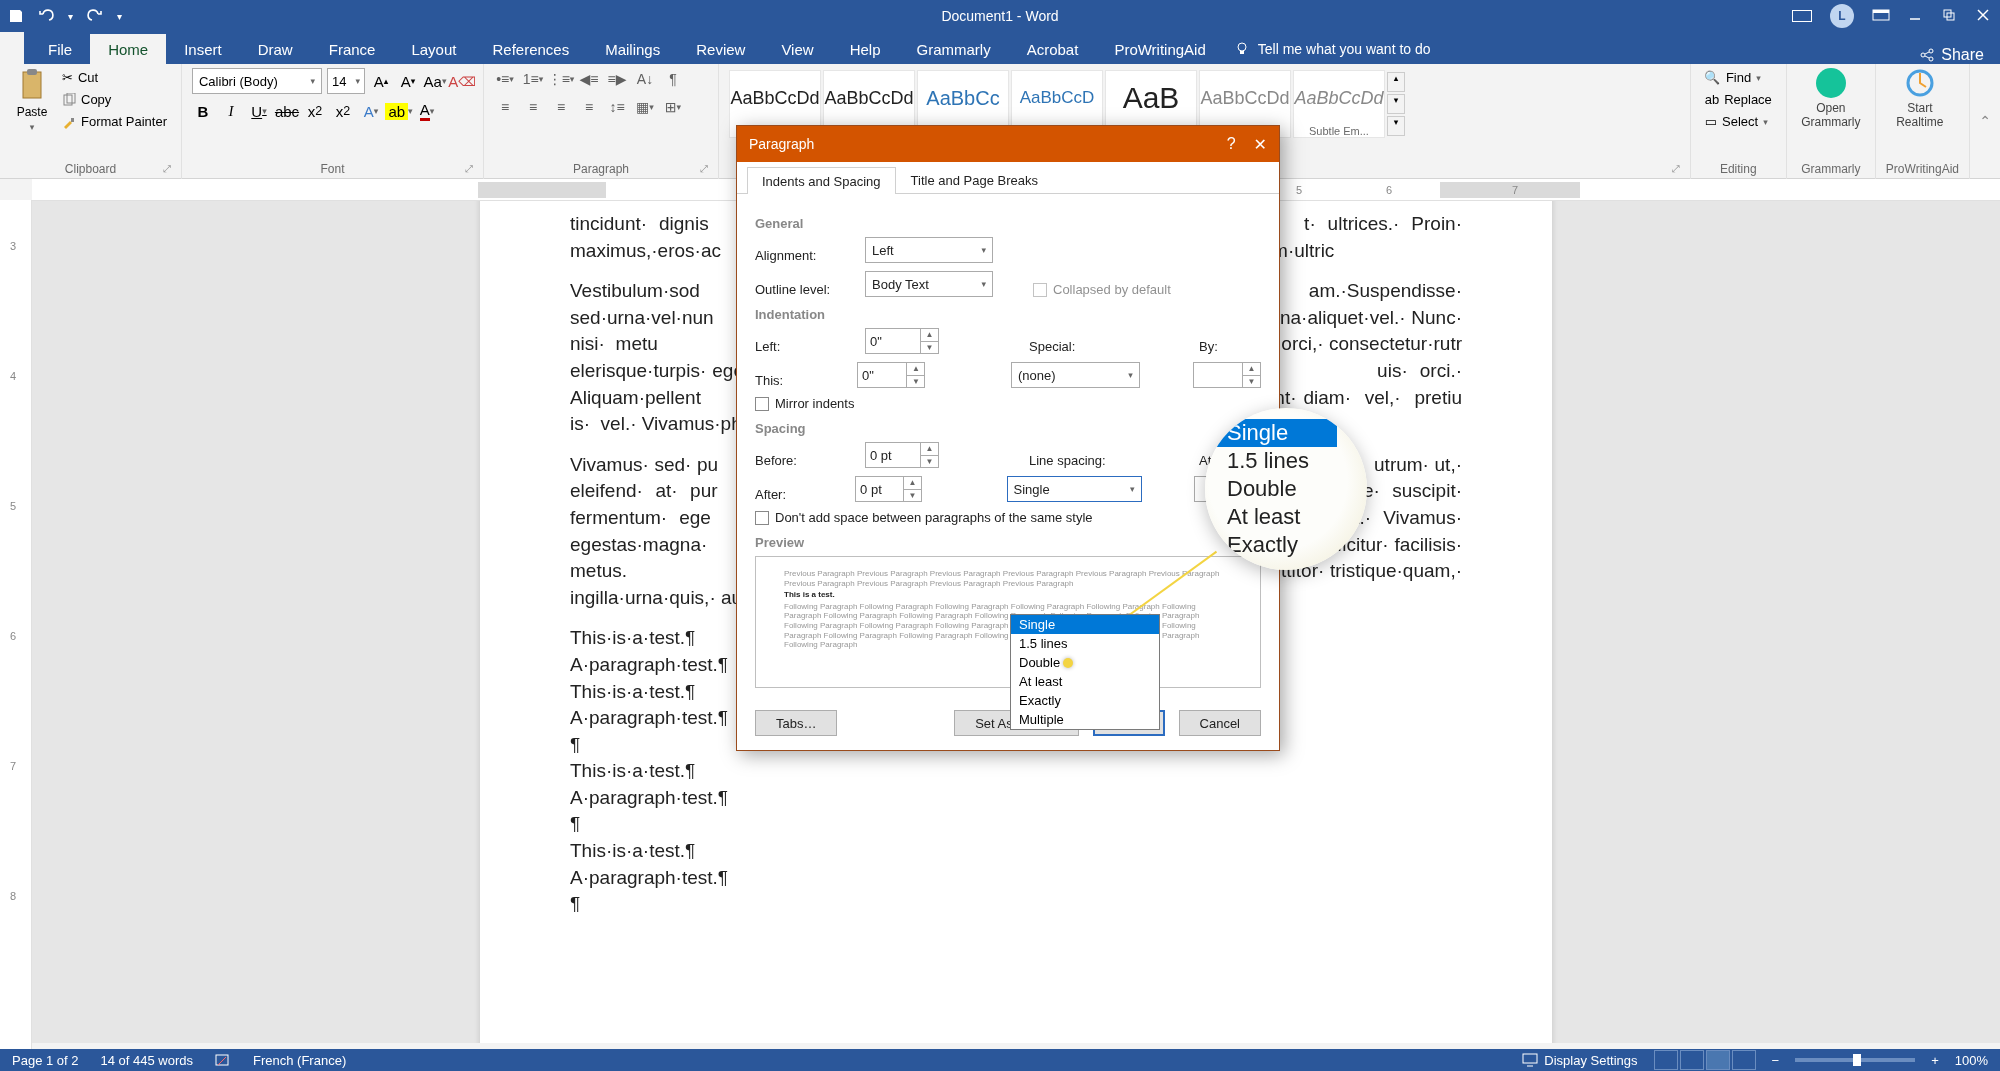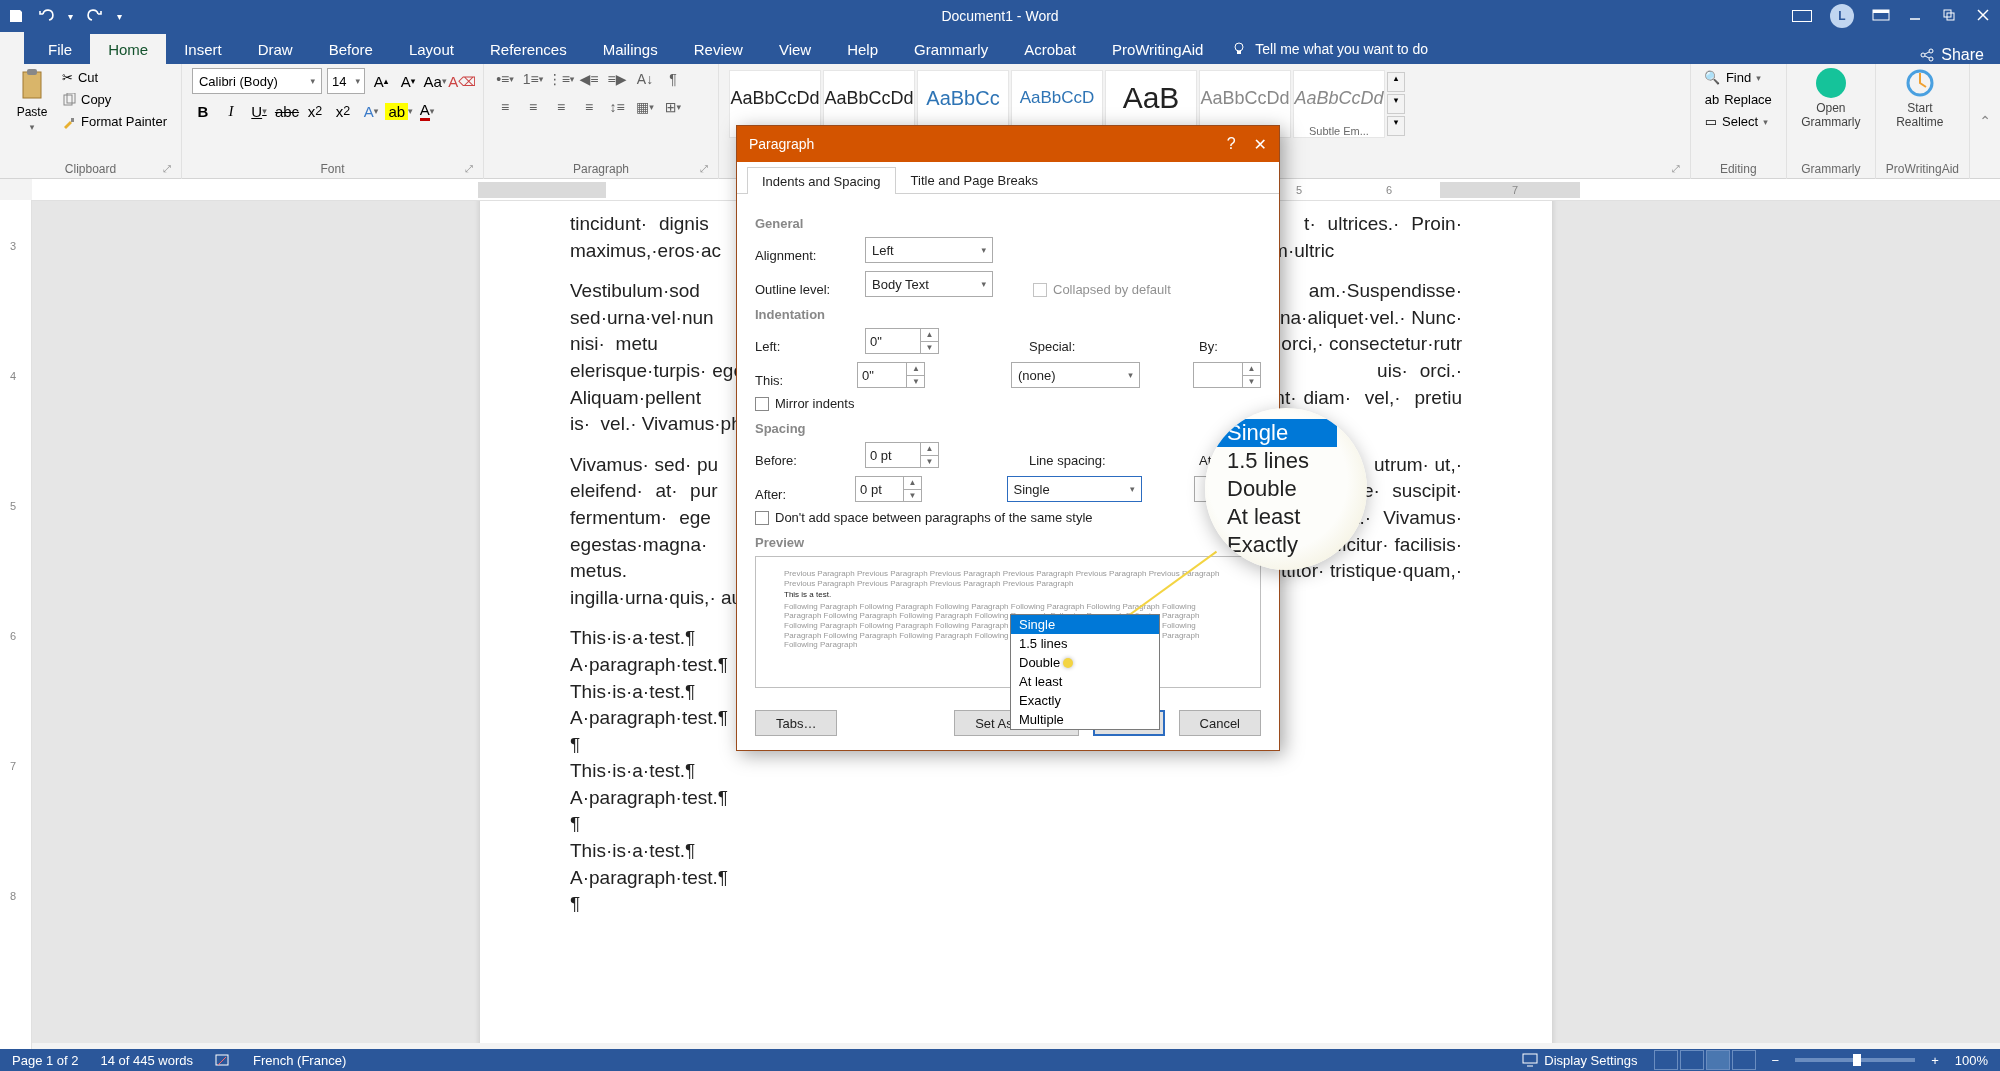--- a/index.html
+++ b/index.html
@@ -172,21 +172,21 @@
       </span>
   </div>
 </div>
 
 <div class="ribbon-tabs">
   <div class="tabs-left">
     <div class="tab file">File</div>
     <div class="tab active">Home</div>
     <div class="tab">Insert</div>
     <div class="tab">Draw</div>
-    <div class="tab">Before</div>
+    <div class="tab">France</div>
     <div class="tab">Layout</div>
     <div class="tab">References</div>
     <div class="tab">Mailings</div>
     <div class="tab">Review</div>
     <div class="tab">View</div>
     <div class="tab">Help</div>
     <div class="tab">Grammarly</div>
     <div class="tab">Acrobat</div>
     <div class="tab">ProWritingAid</div>
     <div class="tell-me">
@@ -565,21 +565,21 @@
         </div>
     </div>
     <div class="dlg-check">
       <div class="chk-box"></div>
       <span>Don't add space between paragraphs of the same style</span>
     </div>
 
     <div class="section-title">Preview</div>
     <div class="preview-box">
       <div>Previous Paragraph Previous Paragraph Previous Paragraph Previous Paragraph Previous Paragraph Previous Paragraph Previous Paragraph Previous Paragraph Previous Paragraph Previous Paragraph</div>
-      <div class="preview-sample" style="font-weight:normal;">This is a test.</div>
+      <div class="preview-sample" style="font-weight:bold;">This is a test.</div>
       <div>Following Paragraph Following Paragraph Following Paragraph Following Paragraph Following Paragraph Following Paragraph Following Paragraph Following Paragraph Following Paragraph Following Paragraph Following Paragraph Following Paragraph Following Paragraph Following Paragraph Following Paragraph Following Paragraph Following Paragraph Following Paragraph Following Paragraph Following Paragraph Following Paragraph Following Paragraph Following Paragraph</div>
     </div>
   </div>
   <div class="dialog-footer">
     <div class="dlg-btn">Tabs…</div>
     <div style="display:flex;gap:14px;">
       <div class="dlg-btn">Set As Default</div>
       <div class="dlg-btn primary" style="width:72px;justify-content:center;">OK</div>
       <div class="dlg-btn">Cancel</div>
     </div>

